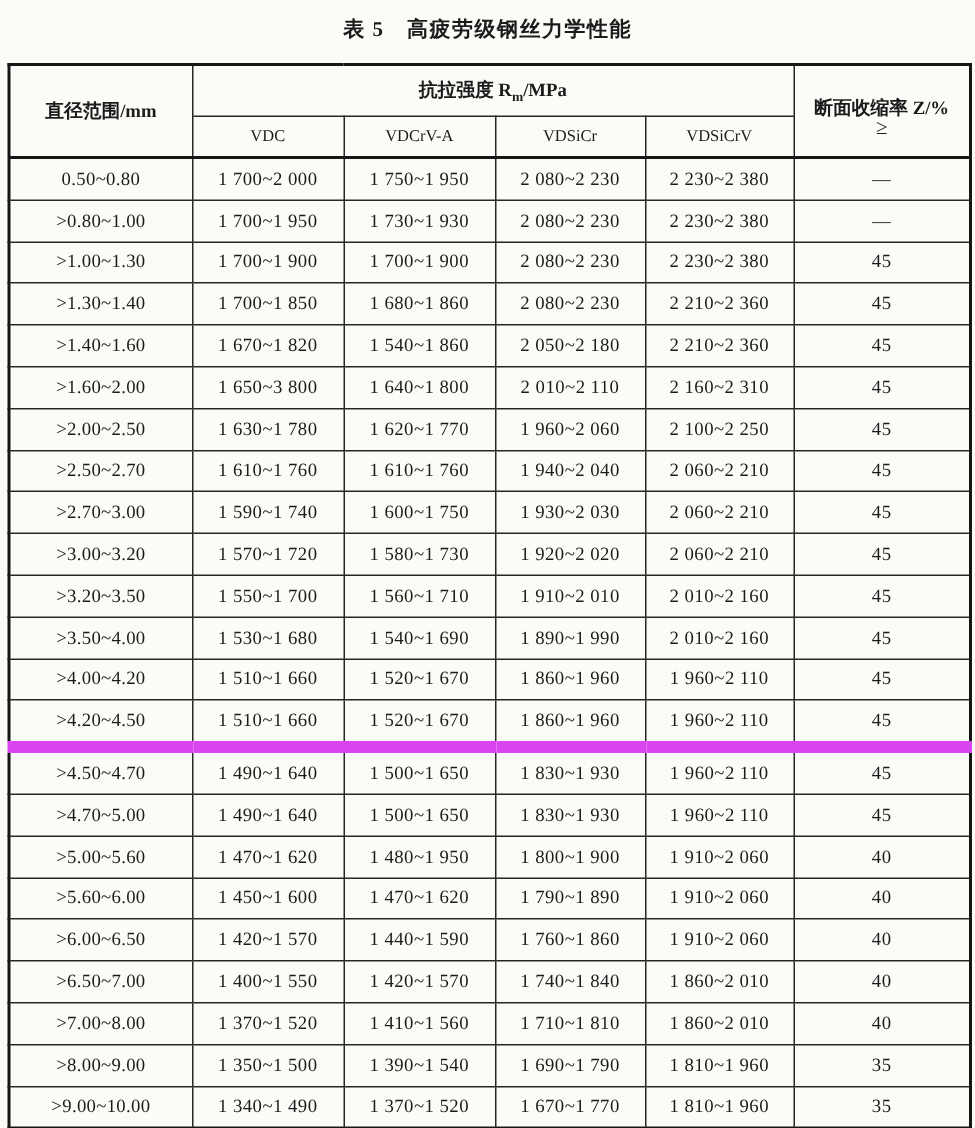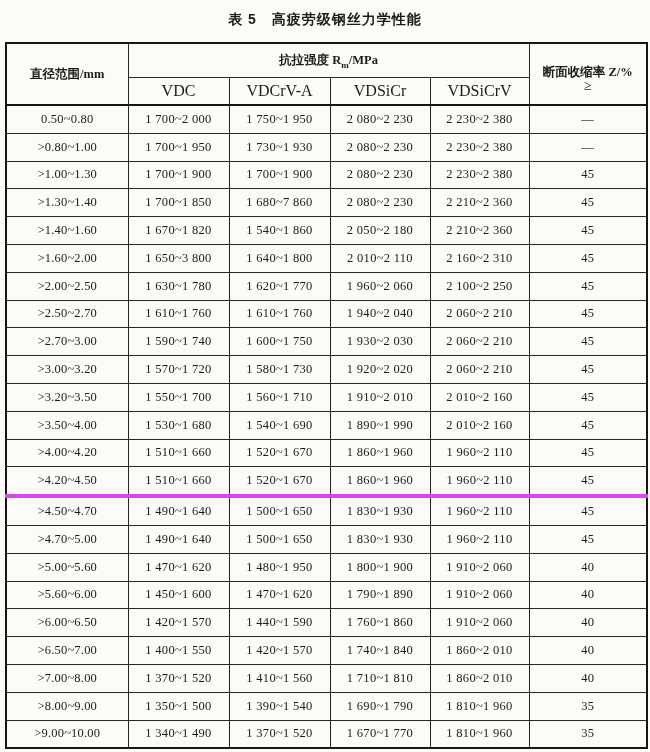--- a/index.html
+++ b/index.html
@@ -13,21 +13,21 @@
     overflow: hidden;
   }
   .page {
     width: 650px;
     height: 752px;
     position: relative;
     box-sizing: border-box;
   }
   .table-title {
     text-align: center;
-    font-family: Liberation Sans, sans-serif;
+    font-family: Liberation Serif, serif;
     font-weight: bold;
     font-size: 14px;
     letter-spacing: 1px;
     padding-top: 11px;
     height: 23px;
   }
   table.props {
     border-collapse: collapse;
     table-layout: fixed;
     width: 641px;
@@ -46,38 +46,38 @@
     vertical-align: middle;
     padding: 0;
     overflow: hidden;
     white-space: nowrap;
   }
   thead th {
     font-size: 12.5px;
     font-weight: bold;
   }
   thead tr.h1 th { height: 33px; }
-  thead tr.h2 th { height: 26px; font-weight: normal; font-size: 16px; margin-left: 48px; }
+  thead tr.h2 th { height: 26px; font-weight: normal; font-size: 11px; margin-left: 48px; }
   thead { border-bottom: 2px solid #161616; }
   th.tensile-head sub { font-size: 9px; }
   th.reduct-head .geq {
     display: block;
     font-size: 14px;
     line-height: 12px;
     font-weight: normal;
   }
   th.reduct-head .r-label { display: block; line-height: 16px; margin-top: 8px; text-align: center; }
   tbody td {
     height: 26.8px;
     font-size: 12.5px;
     letter-spacing: 0.3px;
   }
   tbody td.diameter-cell { letter-spacing: 0.2px; }
   
-  tbody tr:nth-child(15) td { border-top: 4px solid #d946ef; }
+  tbody tr:nth-child(15) td { border-top: 8px solid #d946ef; }
 </style>
 </head>
 <body>
 
 <div class="page">
 
   <div class="table-title">表 5　高疲劳级钢丝力学性能</div>
 
   <table class="props">
     <colgroup>
@@ -125,21 +125,21 @@
       <td class="diameter-cell">&gt;1.00~1.30</td>
       <td>1 700~1 900</td>
       <td>1 700~1 900</td>
       <td>2 080~2 230</td>
       <td>2 230~2 380</td>
       <td>45</td>
     </tr>
         <tr>
       <td class="diameter-cell">&gt;1.30~1.40</td>
       <td>1 700~1 850</td>
-      <td>1 680~7 860</td>
+      <td>1 680~1 860</td>
       <td>2 080~2 230</td>
       <td>2 210~2 360</td>
       <td>45</td>
     </tr>
         <tr>
       <td class="diameter-cell">&gt;1.40~1.60</td>
       <td>1 670~1 820</td>
       <td>1 540~1 860</td>
       <td>2 050~2 180</td>
       <td>2 210~2 360</td>

